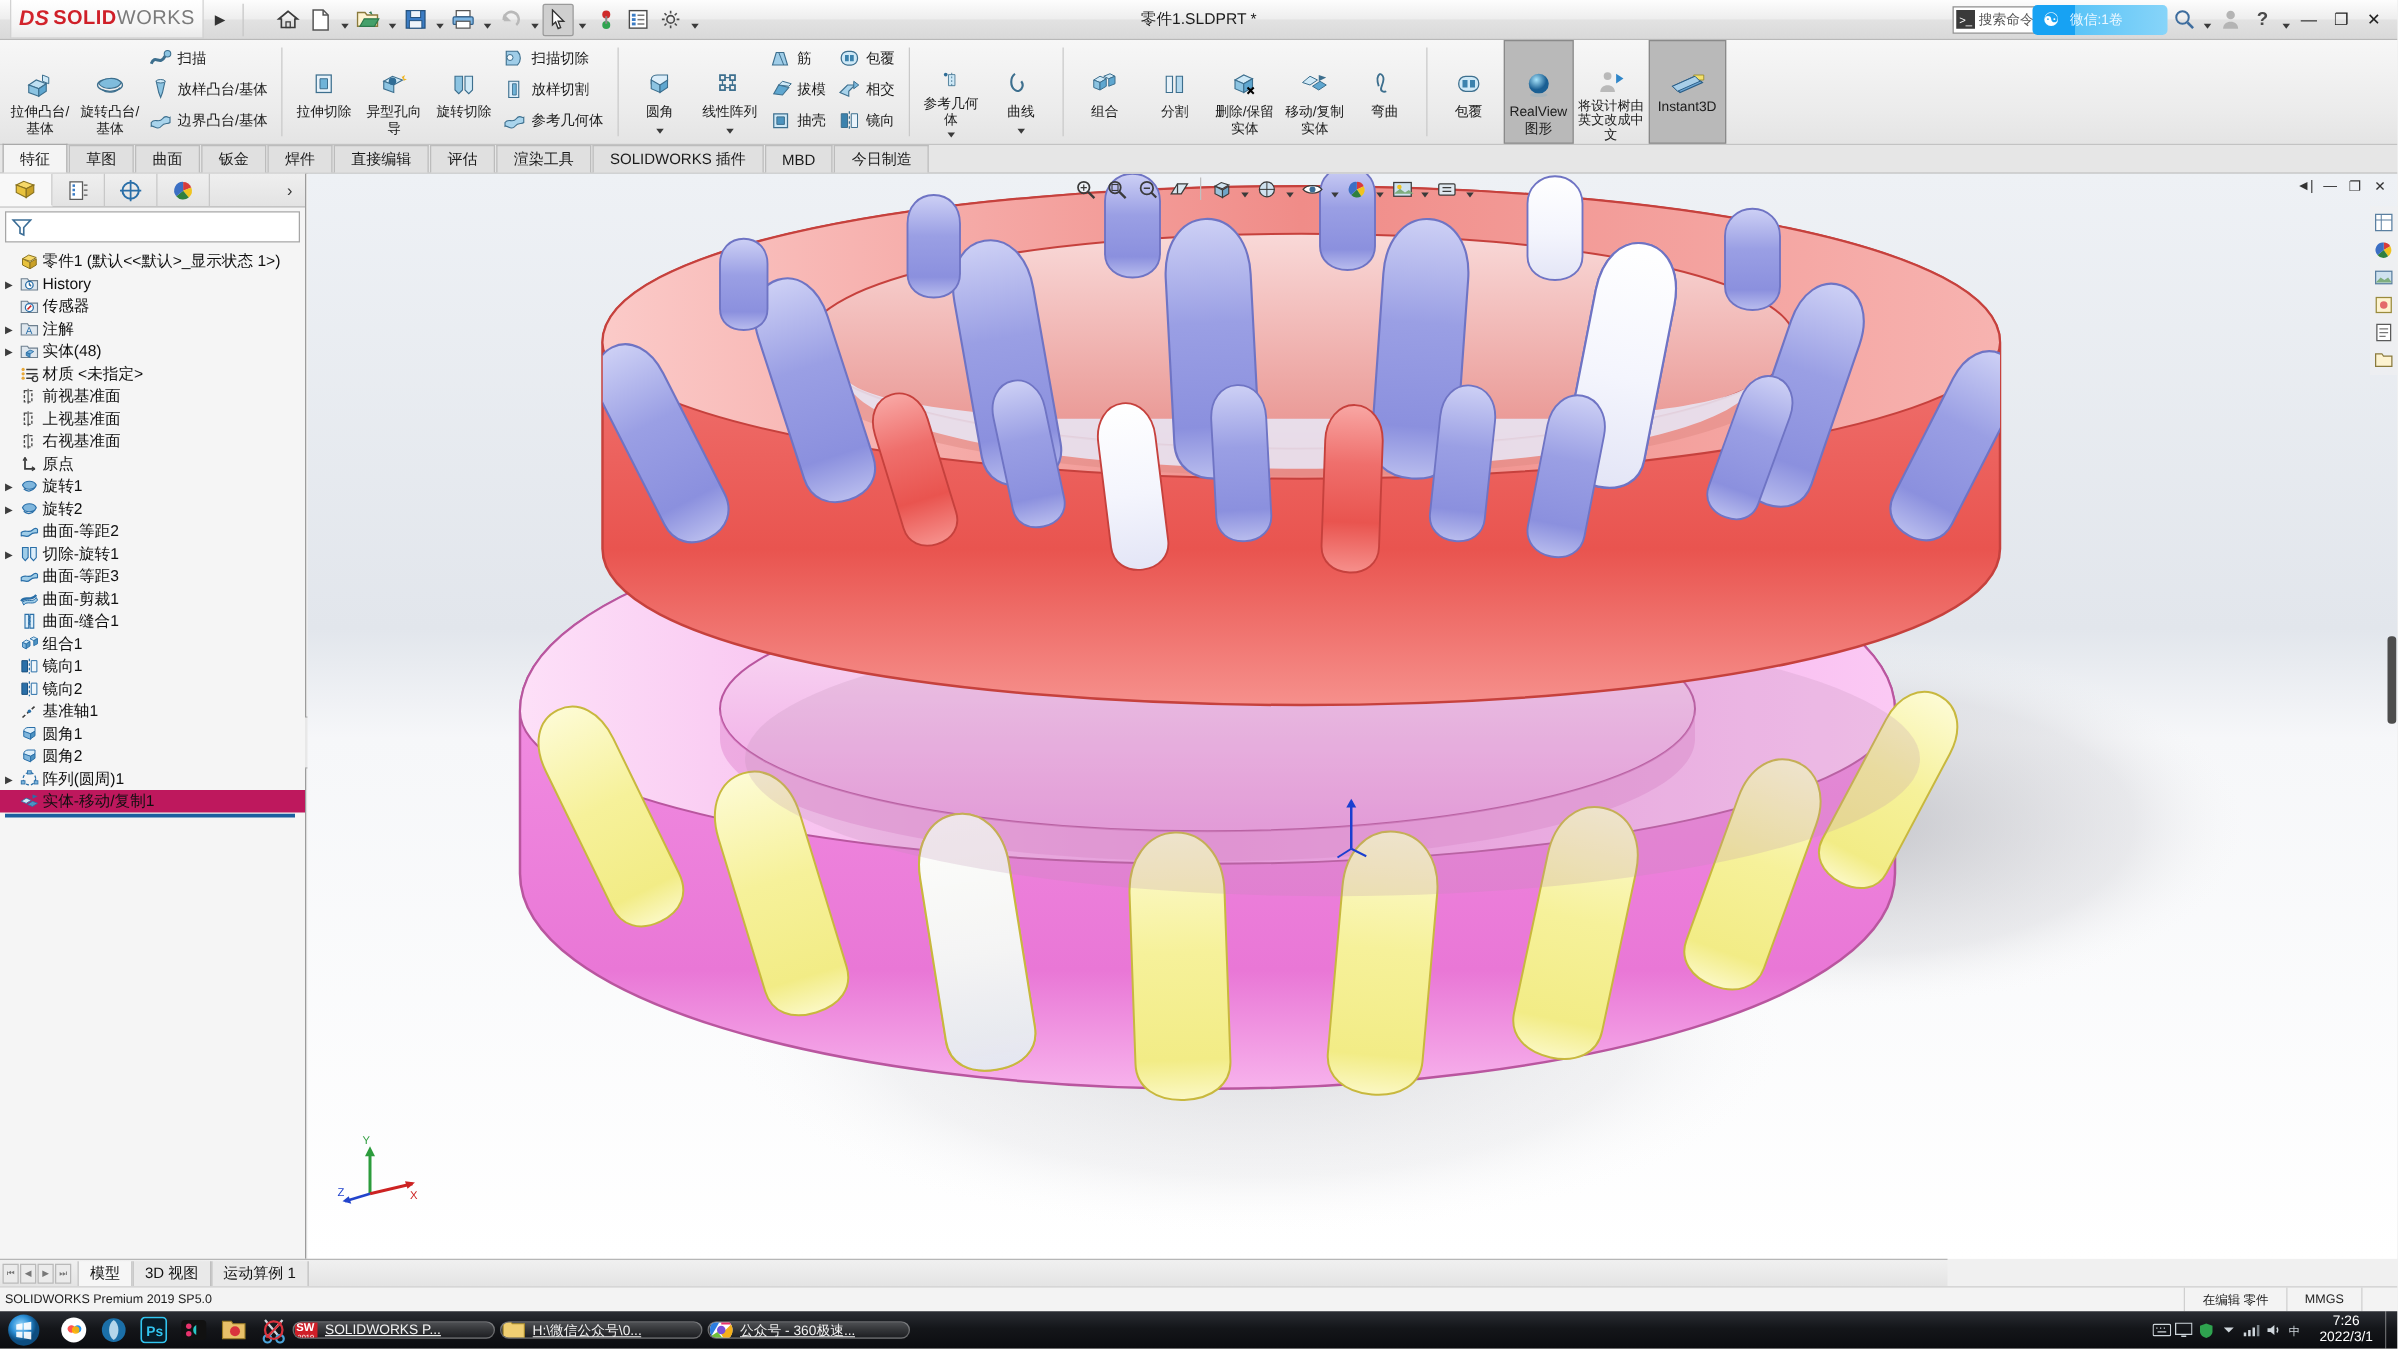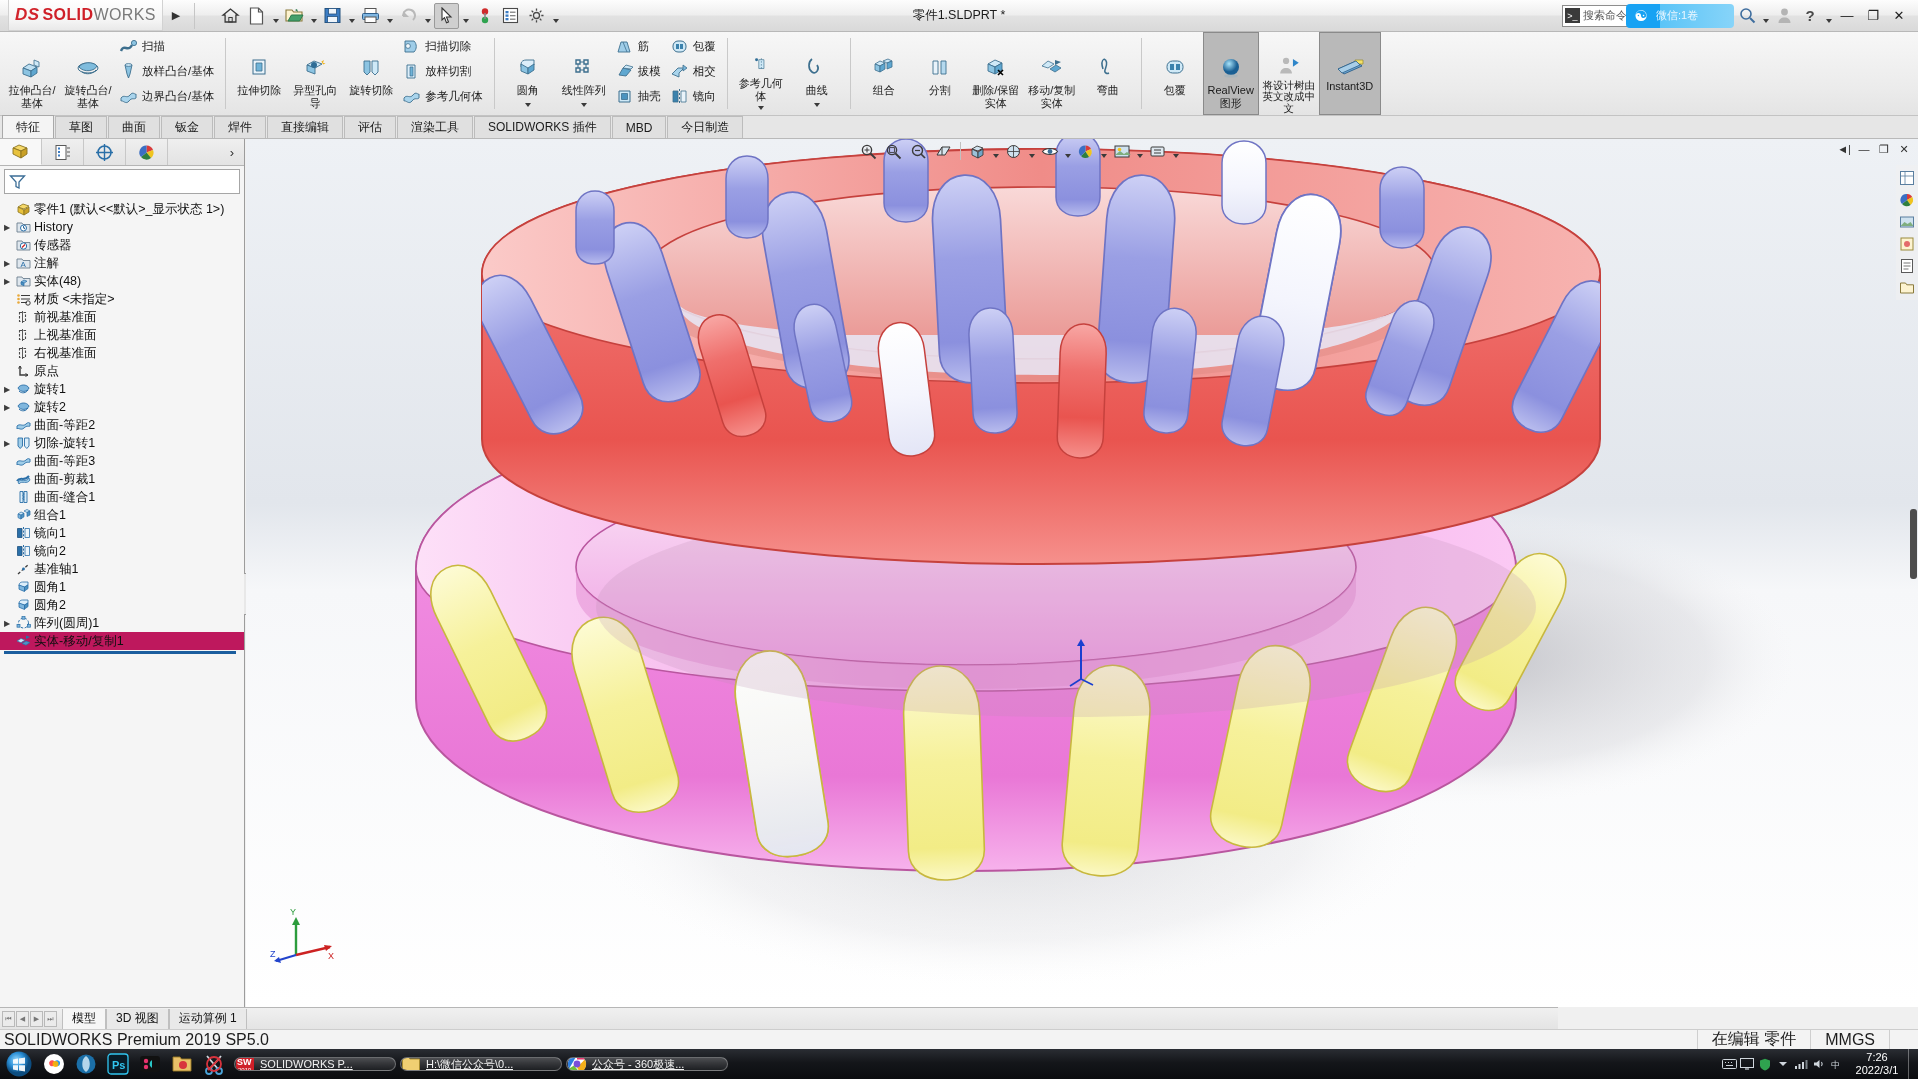--- a/index.html
+++ b/index.html
@@ -189,37 +189,37 @@
   }
   .navarr { width: 13px; height: 16px; display:flex; align-items:center; justify-content:center;
             border:1px solid #b9b9b9; background:#ebebeb; font-size:7px; color:#777; margin-right:1px; }
   .btab { height: 20px; padding: 0 9px; display:flex; align-items:center; font-size: 12px;
           color:#121212; border-left:1px solid #bfbfbf; border-right:1px solid #bfbfbf;
           background:#e9e9e9; cursor:pointer; }
   .btab.active { background:#f6f6f6; font-weight: normal; }
   #statusbar {
     position: absolute; left: 0; bottom: 30px; width: 1918px; height: 20px;
     background: #f3f3f3; border-top: 1px solid #cdcdcd;
-    display: flex; align-items: center; font-size: 16px; color: #1d1d1d;
+    display: flex; align-items: center; font-size: 10px; color: #1d1d1d;
   }
   #status-left { padding-left: 4px; }
   #status-right { position:absolute; right: 0; display: flex; align-items: center; }
   .sr-cell { padding: 0 14px; border-left: 1px solid #cfcfcf; height: 19px; display:flex; align-items:center; }
 
   
   #taskbar {
     position: absolute; left: 0; bottom: 0; width: 1918px; height: 30px;
     background: linear-gradient(to bottom, #2a2d33 0%, #14161a 45%, #0b0c0f 100%);
     display: flex; align-items: center;
   }
   #start-orb {
     width: 38px; height: 28px; display: flex; align-items: center; justify-content: center;
     cursor: pointer;
   }
-  .qlaunch { width: 32px; height: 28px; display:flex; align-items:center; justify-content:center; cursor:pointer;text-decoration:underline; }
+  .qlaunch { width: 32px; height: 28px; display:flex; align-items:center; justify-content:flex-end; cursor:pointer;text-decoration:underline; }
   .tbtask {
     height: 14px; min-width: 162px; max-width: 162px; margin-left: 4px;
     background: linear-gradient(to bottom, rgba(255,255,255,.22), rgba(255,255,255,.06));
     border: 1px solid rgba(255,255,255,.30); border-radius: 12px;
     display: flex; align-items: center; padding: 0 0; gap: 5px; cursor: pointer; overflow: hidden;
   }
   .tbtask .tt-lbl { font-size: 11px; color: #f2f2f2; white-space: nowrap; overflow: hidden; text-decoration: underline; }
   #tray { position: absolute; right: 0; height: 30px; display: flex; align-items: center; }
   .trayicon { width: 18px; height: 28px; display:flex; align-items:center; justify-content:center; cursor:pointer; }
   #clock {

